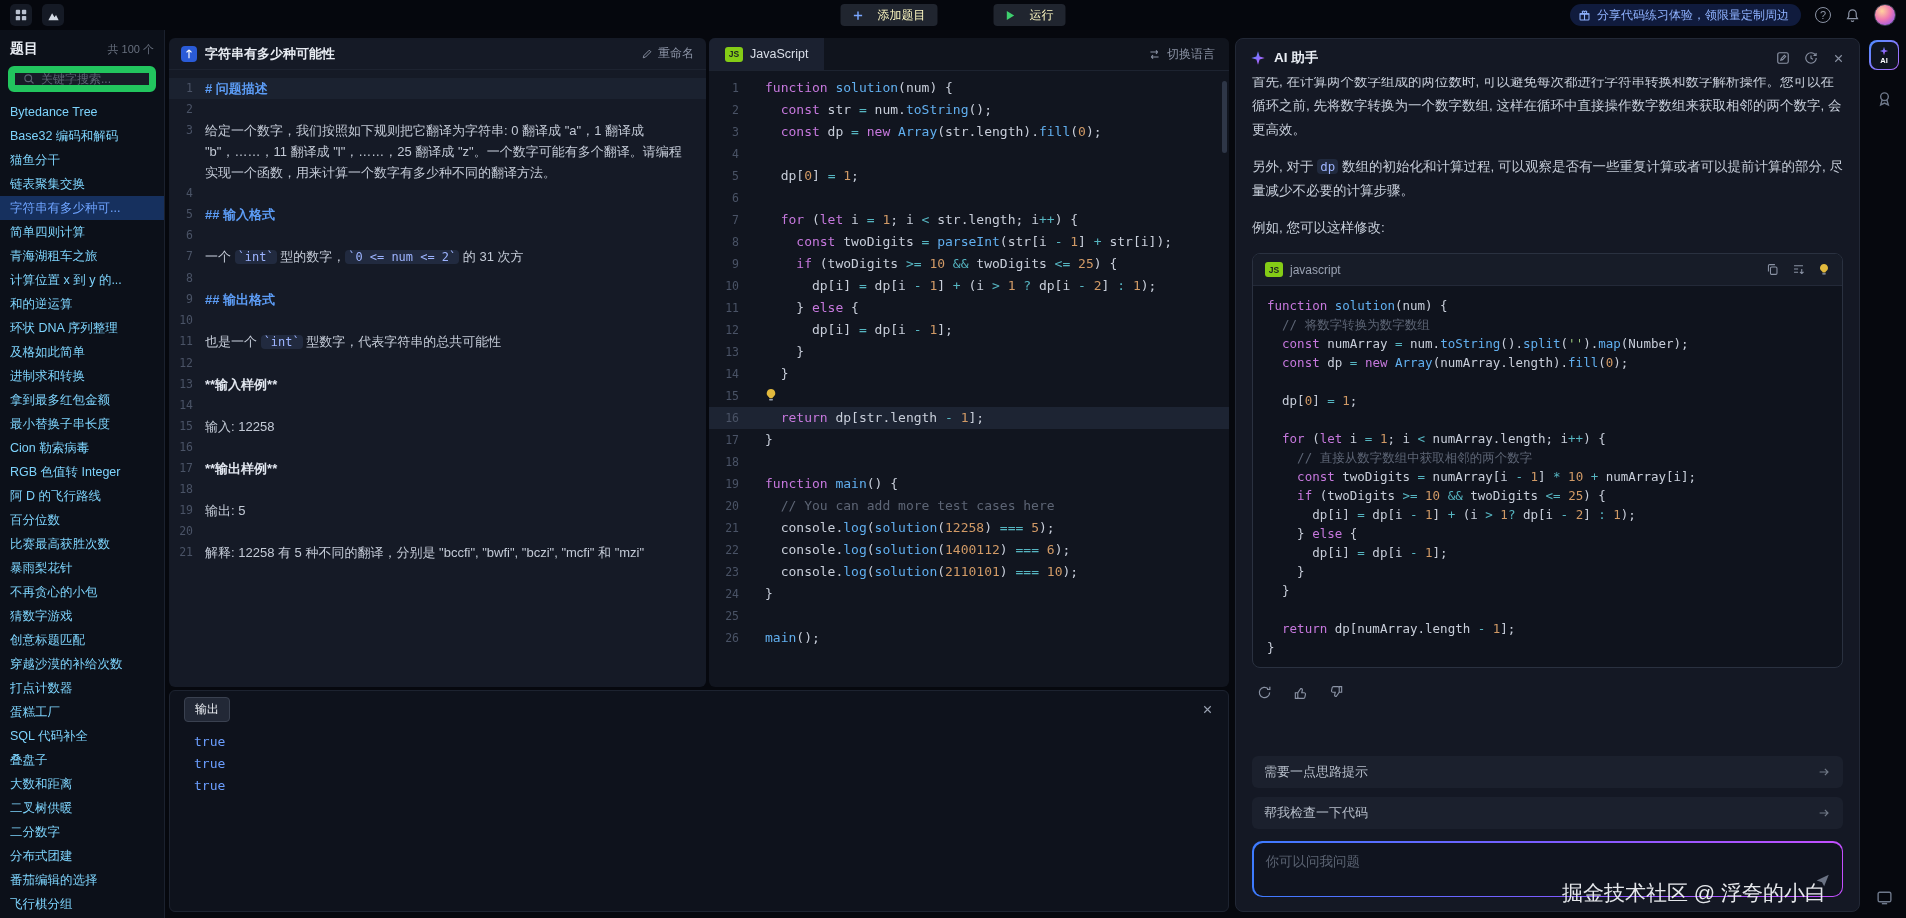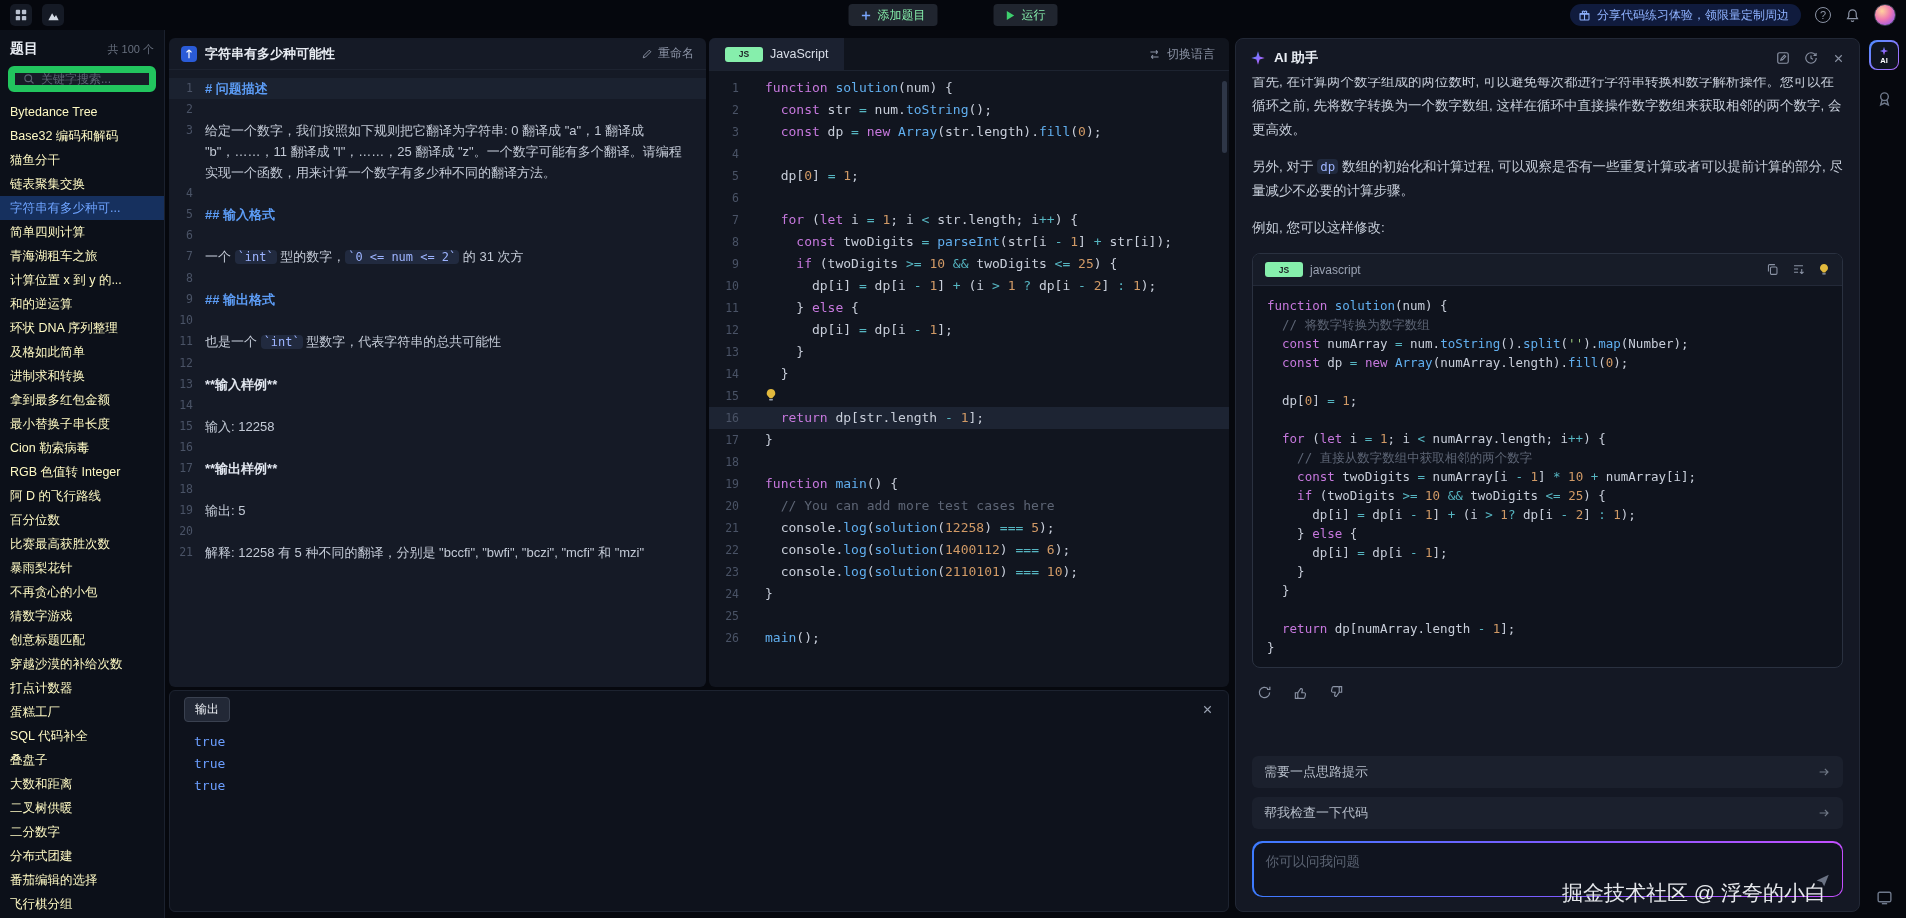--- a/index.html
+++ b/index.html
@@ -10,38 +10,38 @@
     color:#c6cdd9;
     -webkit-font-smoothing:antialiased;
   }
   .app { position:relative; width:1906px; height:918px; display:flex; flex-direction:column; }
 
   
   .topbar { flex:0 0 30px; background:#05070d; display:flex; align-items:center; padding:0 10px; position:relative; z-index:5; }
   .topbar-left { display:flex; align-items:center; gap:10px; }
   .logo-btn { width:22px; height:22px; border-radius:5px; background:#151a25; display:flex; align-items:center; justify-content:center; color:#b9c1d0; cursor:pointer; }
   .topbar-center { position:absolute; left:50%; transform:translateX(-50%); display:flex; gap:56px; }
-  .tb-btn { height:22px; padding:0 12px; border-radius:4px; background:#20252f; color:#86efac; font-size:12px; display:flex; align-items:center; gap:6px; cursor:pointer; white-space:nowrap; }
+  .tb-btn { height:22px; padding:0 12px; border-radius:4px; background:#20252f; color:#fef9c3; font-size:12px; display:flex; align-items:center; gap:14px; cursor:pointer; white-space:nowrap; }
   .topbar-right { margin-left:auto; display:flex; align-items:center; gap:14px; }
   .promo { height:22px; padding:0 12px 0 8px; border-radius:11px; background:rgba(62,109,255,.20); color:#8fb2ff; font-size:12px; display:flex; align-items:center; gap:6px; cursor:pointer; white-space:nowrap;text-align:right; }
   .q-icon { width:16px; height:16px; border-radius:50%; border:1.3px solid #8b93a5; color:#8b93a5; font-size:11px; display:flex; align-items:center; justify-content:center; cursor:pointer; }
   .icon-btn { color:#8b93a5; display:flex; align-items:center; cursor:pointer; }
   .avatar { width:22px; height:22px; border-radius:50%; background:radial-gradient(circle at 35% 30%, #ffd29d 0%, #f07ab0 45%, #7c4dff 100%); border:1px solid #3a4150; cursor:pointer; }
 
   
   .main { flex:1; display:flex; min-height:0; }
 
   
   .sidebar { flex:0 0 165px; background:#0c1019; border-right:1px solid #1b212e; display:flex; flex-direction:column; padding-top:8px; min-height:0; }
   .sb-head { display:flex; align-items:baseline; justify-content:space-between; padding:2px 10px 6px; }
   .sb-title { font-size:14px; font-weight:bold; color:#e9edf4; }
   .sb-count { font-size:11px; color:#68707f; }
   .sb-search { margin:2px 8px 8px; height:26px; border-radius:6px; background:#171c27; border:7px solid #22c55e; display:flex; align-items:center; gap:6px; padding:0 8px; color:#5b6372; font-size:12px; cursor:text; }
   .sb-list { flex:1; overflow:hidden; }
-  .s-item { height:24px; line-height:24px; padding:0 10px; font-size:12.5px; color:#fef9c3; white-space:nowrap; overflow:hidden; text-overflow:ellipsis; cursor:pointer; }
+  .s-item { height:24px; line-height:24px; padding:0 10px; font-size:12.5px; color:#7dd3fc; white-space:nowrap; overflow:hidden; text-overflow:ellipsis; cursor:pointer; }
   .s-item.sel { background:#16305e; color:#6ea3ff; }
 
   
   .content { flex:1; display:flex; flex-direction:column; min-width:0; padding:8px 4px 6px; }
   .panels { flex:1; display:flex; gap:3px; min-height:0; }
   .panel { background:#151a26; border-radius:6px; display:flex; flex-direction:column; min-width:0; overflow:hidden; }
   .problem-panel { flex:0 0 537px; }
   .editor-panel { flex:1; background:#11151f; }
   .panel-head { flex:0 0 32px; display:flex; align-items:center; padding:0 12px; border-bottom:1px solid #1d2330; }
   .p-doc-icon { width:16px; height:16px; border-radius:4px; background:#2a5bd7; display:flex; align-items:center; justify-content:center; color:#fff; }
@@ -53,21 +53,21 @@
   .p-row.act { background:#1b2230; }
   .ln { flex:0 0 36px; text-align:right; padding-right:12px; color:#4a5366; font-family:"DejaVu Sans Mono", monospace; font-size:11.5px; user-select:none; }
   .p-content { flex:1; padding-right:18px; word-break:break-all; }
   .md-h { color:#5c9cf5; font-weight:bold; }
   .md-b { font-weight:bold; color:#e2e7f0; }
   .icode { font-family:"DejaVu Sans Mono", monospace; font-size:.92em; color:#9db4ff; background:rgba(122,162,247,.12); border-radius:4px; padding:0 3px; }
 
   
   .editor-panel .panel-head { padding:0; background:#10141d; }
   .tab { height:32px; display:flex; align-items:center; gap:7px; padding:0 16px; background:#1b2130; font-size:12.5px; color:#d9dee8; cursor:pointer; }
-  .js-badge { width:38px; height:15px; border-radius:3px; background:#86efac; color:#1b1e24; font-weight:bold; font-size:8.5px; display:flex; align-items:center; justify-content:center; font-family:"Liberation Sans", sans-serif;text-align:center; }
+  .js-badge { width:18px; height:15px; border-radius:3px; background:#84cc16; color:#1b1e24; font-weight:bold; font-size:8.5px; display:flex; align-items:center; justify-content:center; font-family:"Liberation Sans", sans-serif;text-align:center; }
   .switch-lang { margin-left:auto; margin-right:14px; color:#8a92a4; font-size:12px; display:flex; gap:6px; align-items:center; cursor:pointer; }
   .e-body { flex:1; overflow:hidden; padding:6px 0; font-family:"DejaVu Sans Mono", monospace; font-size:13px; line-height:22px; color:#c8ceda; position:relative; }
   .c-row { display:flex; height:22px; }
   .c-row.act { background:#1d2433; }
   .c-row .ln { flex:0 0 42px; font-size:11.5px; line-height:22px; }
   .c-content { flex:1; white-space:pre; padding-left:14px; }
   .bulb { margin-right:4px; vertical-align:-2px; }
   .tok-kw { color:#c678dd; }
   .tok-fn { color:#61afef; }
   .tok-num { color:#d19a66; }

